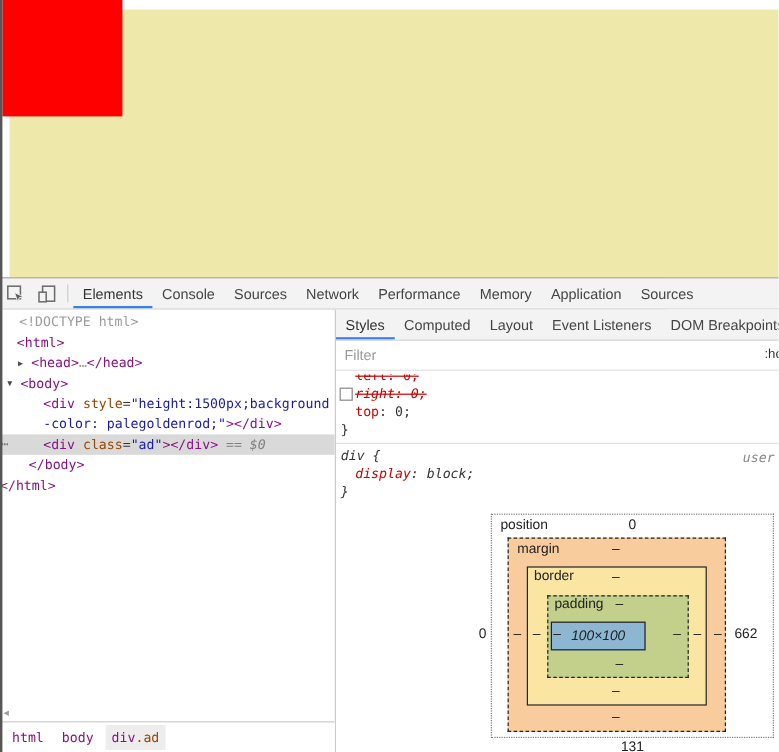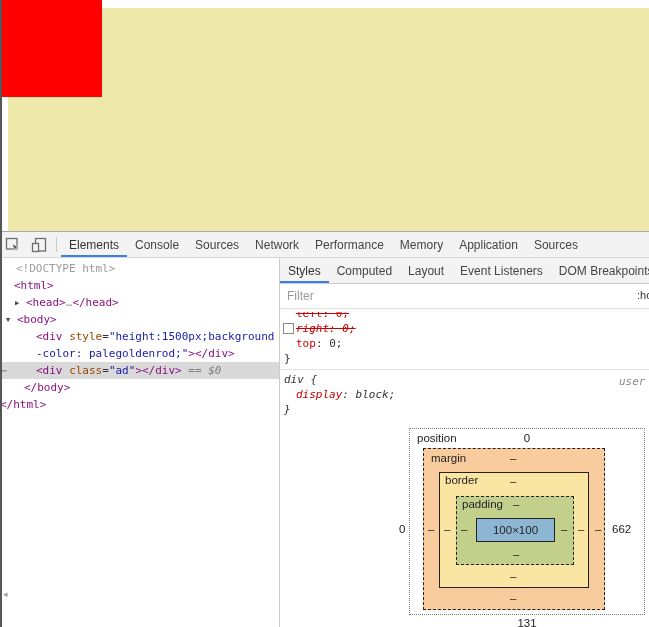--- a/index.html
+++ b/index.html
@@ -62,22 +62,22 @@
   .prop-checkbox{position:absolute;left:3px;top:2px;width:9px;height:9px;background:#fff;border:1px solid #888;}
   .rule-origin{position:absolute;left:339px;top:4px;font-size:11px;color:#888;font-style:italic;white-space:nowrap;}
   
   #metrics{position:absolute;left:129px;top:170px;width:237px;height:200px;
            font-size:11.5px;color:#222;}
   .bm{position:absolute;box-sizing:border-box;}
   #bm-outer{left:0;top:0;width:236px;height:187px;border:1px dotted #7a7a7a;background:#fff;}
   #bm-margin{left:14px;top:20px;width:182px;height:162px;border:1px dashed #222;background:var(--bm-m);}
   #bm-border{left:30px;top:44px;width:150px;height:116px;border:1px solid #222;background:var(--bm-b);}
   #bm-padding{left:47px;top:68px;width:118px;height:69px;border:1px dashed #222;background:var(--bm-p);}
-  #bm-content{left:67px;top:90px;width:79px;height:24px;border:1px solid #222;background:var(--bm-c);
-              display:flex;align-items:center;justify-content:center;}
+  #bm-content{left:50px;top:90px;width:79px;height:24px;border:1px solid #222;background:var(--bm-c);
+              display:flex;align-items:center;justify-content:center;font-style:italic;}
   .bm-lbl{position:absolute;white-space:nowrap;}
   .bm-dash{position:absolute;white-space:nowrap;}
   
   .ico{display:block;}
 </style>
 </head>
 <body>
 
 <div id="screen">
 
@@ -122,20 +122,25 @@
             <div class="tree-line" style="padding-left: 14px;"><span class="tag">&lt;html&gt;</span></div>
             <div class="tree-line" style="padding-left: 26px;"><span class="tree-arrow" style="left: 15px;">▶</span><span class="tag">&lt;head&gt;</span><span class="gray">…</span><span class="tag">&lt;/head&gt;</span></div>
             <div class="tree-line" style="padding-left: 17px;"><span class="tree-arrow" style="left: 6px;">▼</span><span class="tag">&lt;body&gt;</span></div>
             <div class="tree-line" style="padding-left: 36px;"><span class="tag">&lt;div </span><span class="attr">style</span><span class="plain">=</span><span class="str">"height:1500px;background</span></div>
             <div class="tree-line" style="padding-left: 36px;"><span class="str">-color: palegoldenrod;"</span><span class="tag">&gt;&lt;/div&gt;</span></div>
             <div class="tree-line selected" style="padding-left: 36px;"><span class="tree-gutter">⋯</span><span class="tag">&lt;div </span><span class="attr">class</span><span class="plain">=</span><span class="str">"ad"</span><span class="tag">&gt;&lt;/div&gt;</span><span class="dollar"> == $0</span></div>
             <div class="tree-line" style="padding-left: 24px;"><span class="tag">&lt;/body&gt;</span></div>
             <div class="tree-line" style=""><span class="tag">&lt;/html&gt;</span></div>
           </div>
         <div id="tree-hscroll-arrow">◂</div>
+        <div id="crumbs">
+            <div class="crumb"><span class="crumb-tag">html</span></div>
+            <div class="crumb"><span class="crumb-tag">body</span></div>
+            <div class="crumb selected"><span class="crumb-tag">div</span><span class="crumb-class">.ad</span></div>
+          </div>
       </div>
 
       <div id="right-panel">
         <div id="sidebar-tabs">
             <div class="dtab active">Styles</div>
             <div class="dtab">Computed</div>
             <div class="dtab">Layout</div>
             <div class="dtab">Event Listeners</div>
             <div class="dtab">DOM Breakpoints</div>
           </div>

